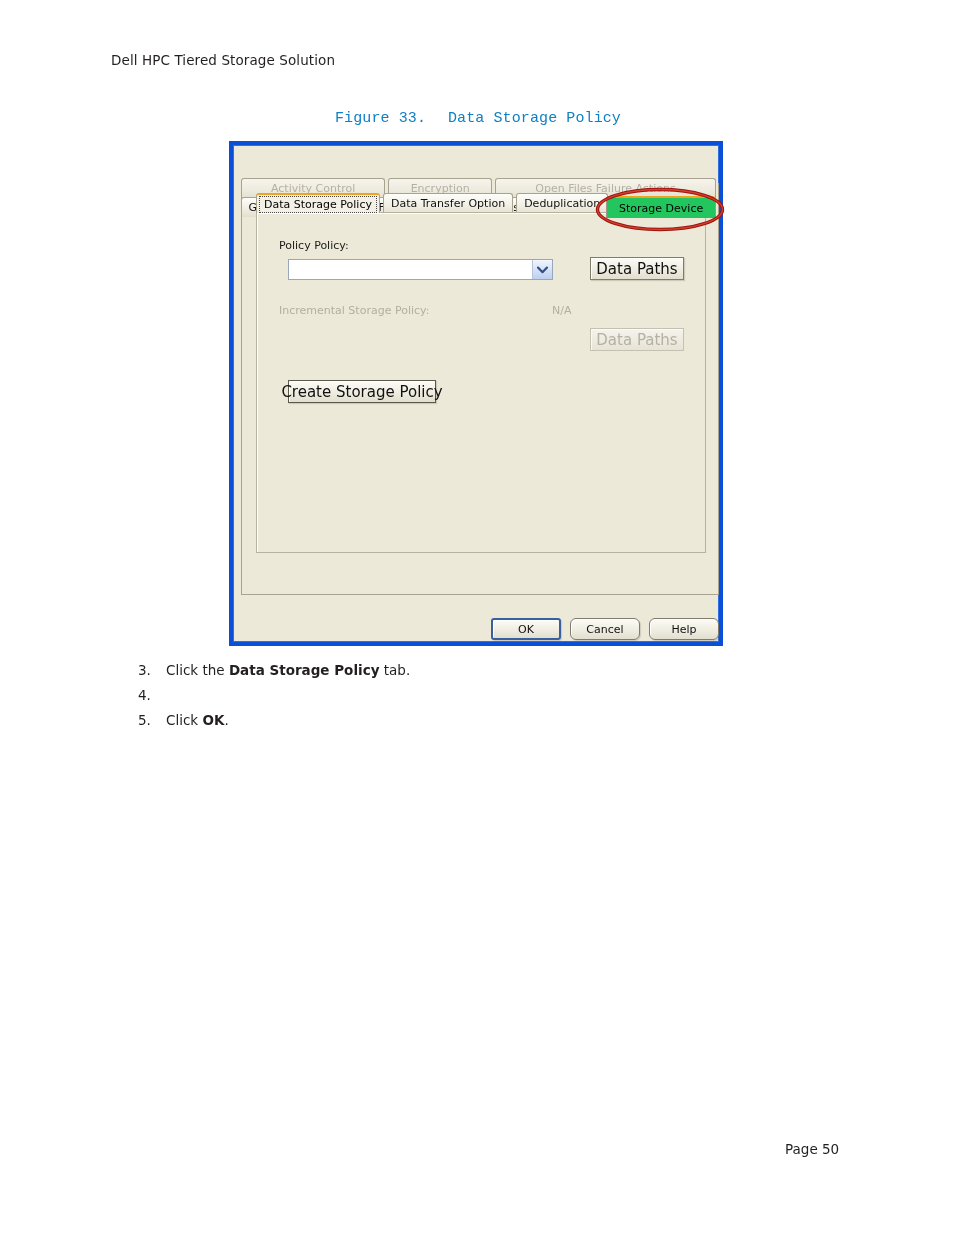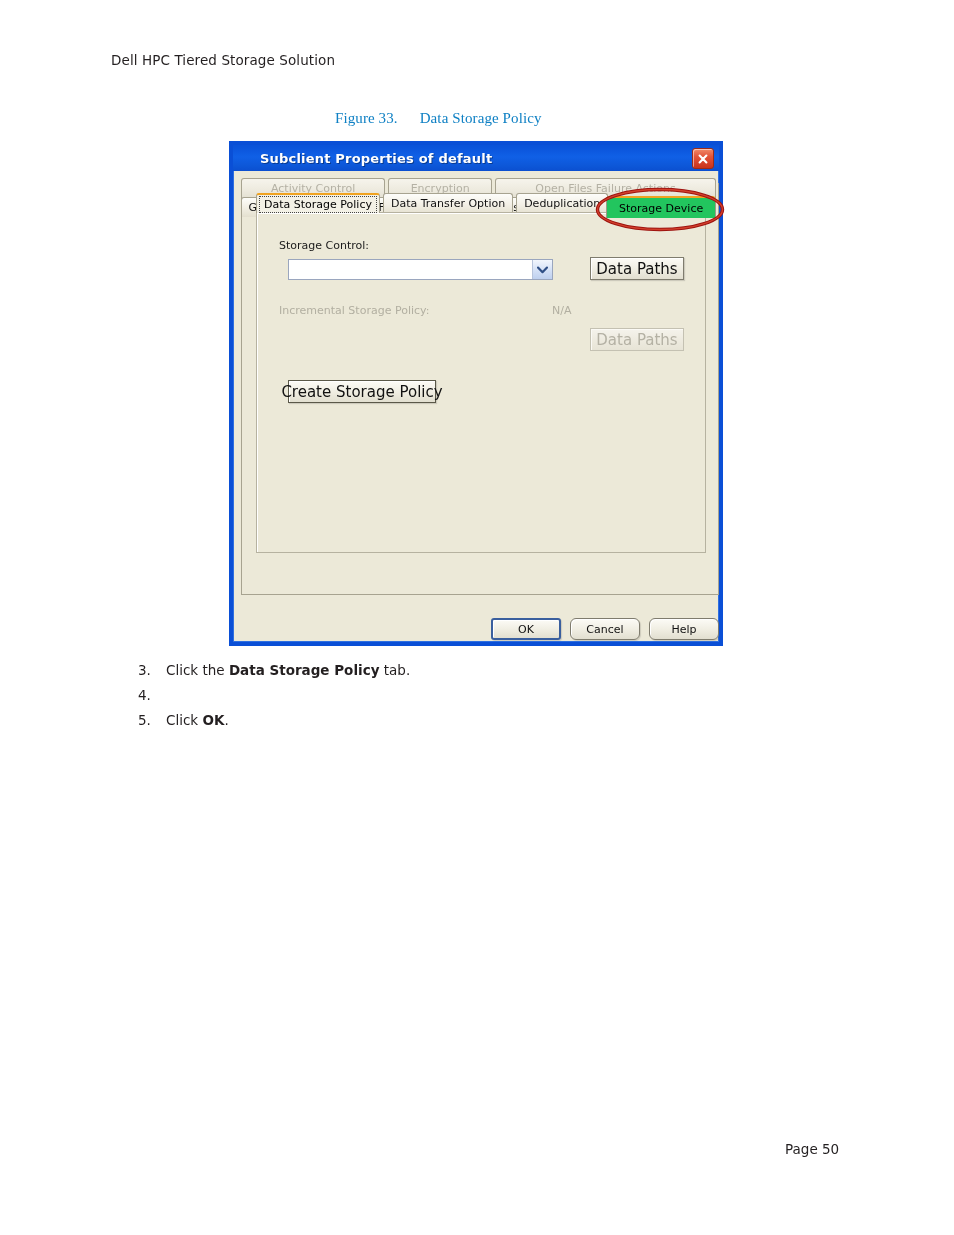--- a/index.html
+++ b/index.html
@@ -24,21 +24,21 @@
     font-size: 13.5px;
     font-weight: normal;
     color: #231f20;
     letter-spacing: 0.1px;
   }
 
   .fig-caption {
     position: absolute;
     left: 335px;
     top: 110px;
-    font-family: Liberation Serif, serif;
+    font-family: Liberation Mono, monospace;
     font-size: 15px;
     color: #0f80c4;
     letter-spacing: 0.1px;
     white-space: nowrap;
   }
   .fig-caption .fig-num { margin-right: 22px; }
 
   
   .dialog {
     position: absolute;
@@ -349,28 +349,20 @@
 
 <div class="doc-header">Dell HPC Tiered Storage Solution</div>
 
 <div class="fig-caption">
   <span class="fig-num">Figure 33.</span><span>Data Storage Policy</span>
 </div>
 
 <div class="dialog">
   <div class="dialog-inner-edge"></div>
 
-  <div class="titlebar">
-    <span class="titlebar-text">Subclient Properties of default</span>
-    <div class="close-btn">
-      <svg width="12" height="12" viewBox="0 0 12 12" aria-hidden="true">
-        <path d="M2.6 2.6 L9.4 9.4 M9.4 2.6 L2.6 9.4" stroke="#ffffff" stroke-width="2.1" stroke-linecap="round"></path>
-      </svg>
-    </div>
-  </div>
 
   <div class="outer-panel"></div>
 
   <div class="tabstrip">
     <div class="tabrow row-top">
       <div class="otab disabled" style="width:145px">
           <span>Activity Control</span>
         </div>
       <div class="otab disabled" style="width:104px">
           <span>Encryption</span>
@@ -410,21 +402,21 @@
       <div class="itab">
           <span>Data Transfer Option</span>
         </div>
       <div class="itab">
           <span>Deduplication</span>
         </div>
     </div>
 
     <div class="inner-panel">
 
-      <div class="lbl lbl-storage-policy">Storage Control:</div>
+      <div class="lbl lbl-storage-policy">Policy Policy:</div>
 
       <div class="combo">
         <div class="combo-input"></div>
         <div class="combo-arrow">
           <svg width="11" height="8" viewBox="0 0 11 8" aria-hidden="true">
             <path d="M1 1.6 L5.5 6.2 L10 1.6" stroke="#2f4f86" stroke-width="2.2" fill="none" stroke-linecap="round" stroke-linejoin="round"></path>
           </svg>
         </div>
       </div>
 

